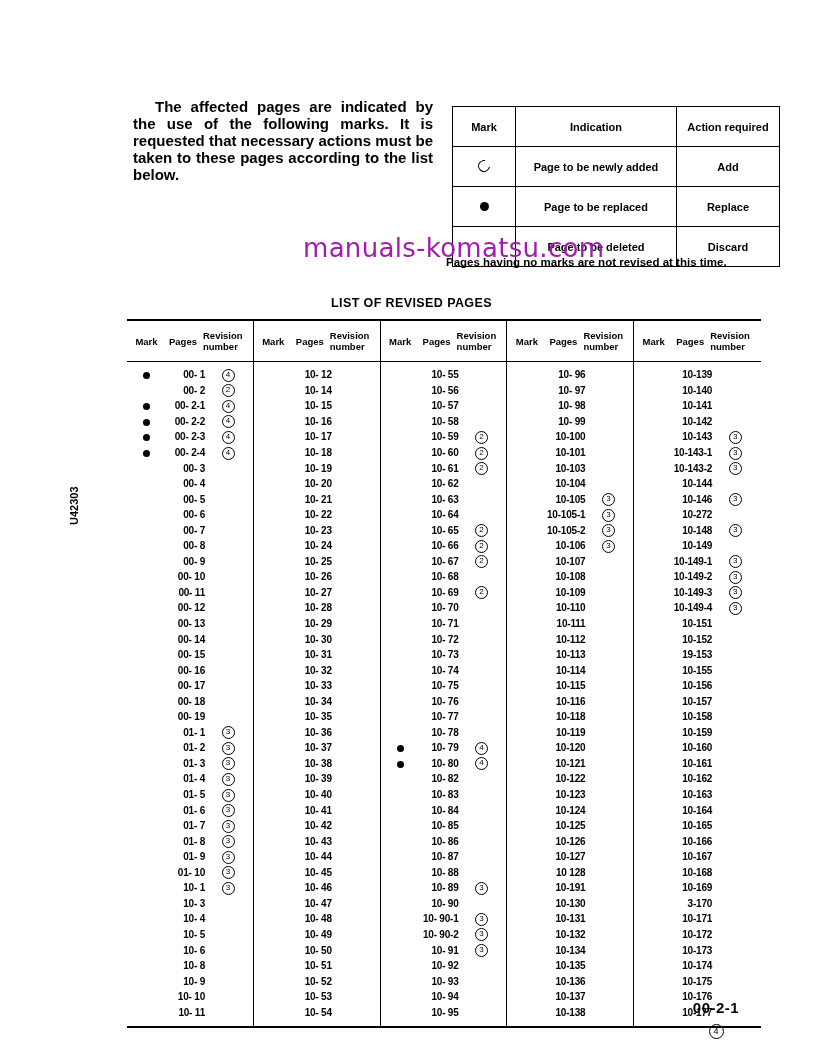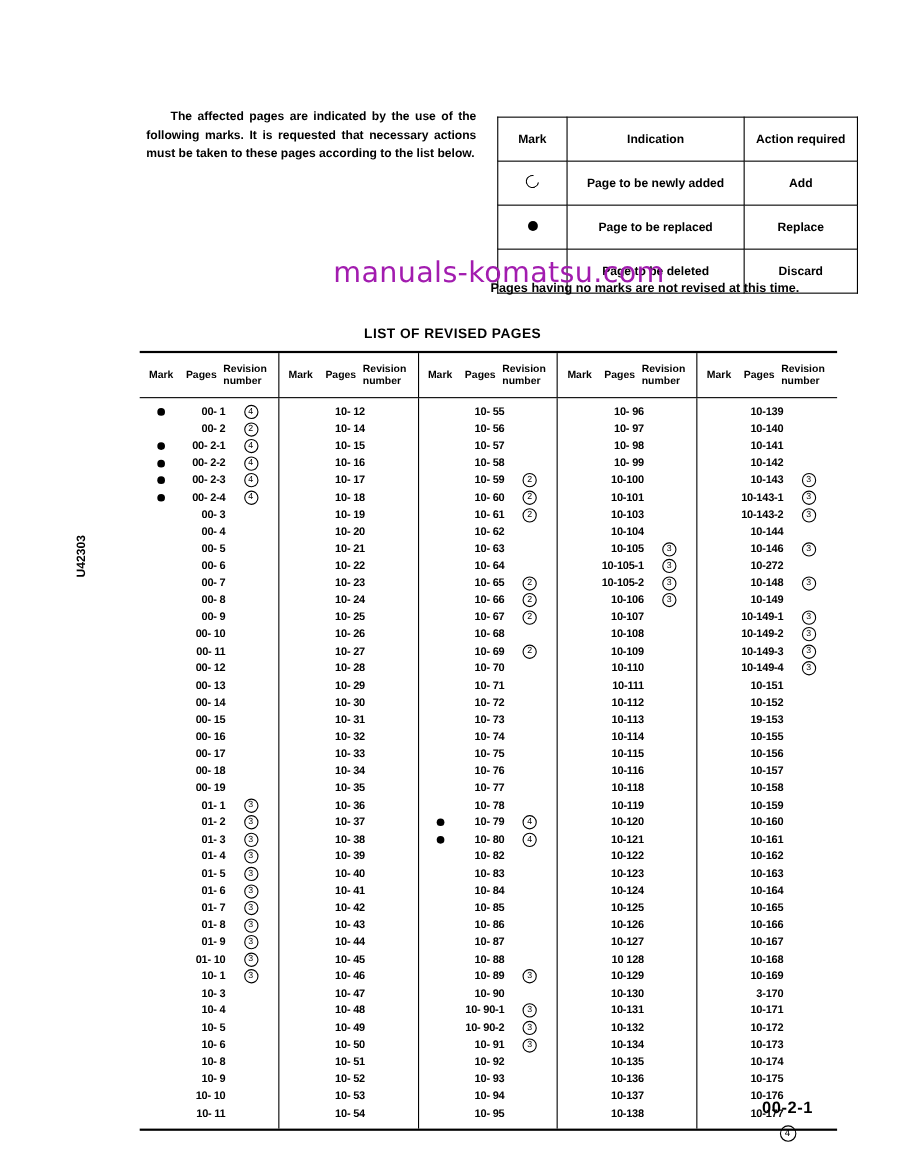--- a/index.html
+++ b/index.html
@@ -9,21 +9,21 @@
     font-family:"Liberation Sans", sans-serif;
     color:#000000;
     position:relative;
     overflow:hidden;
   }
   .page{position:absolute;inset:0;}
 
   
   .intro{
     position:absolute;left:133px;top:98px;width:300px;
-    font-size:11px;line-height:17px;font-weight:bold;
+    font-size:15px;line-height:17px;font-weight:bold;
     text-align:justify;
   }
   .intro .ind{display:inline-block;width:22px;}
 
   
   .legend{
     position:absolute;left:452px;top:106px;width:306px;
     border-collapse:collapse;
     table-layout:fixed;
   }
@@ -1020,21 +1020,21 @@
               <span class="r-pages">10-127</span>
               <span class="r-rev"></span>
             </div>
             <div class="row">
               <span class="r-mark"></span>
               <span class="r-pages">10 128</span>
               <span class="r-rev"></span>
             </div>
             <div class="row">
               <span class="r-mark"></span>
-              <span class="r-pages">10-129</span>
+              <span class="r-pages">10-191</span>
               <span class="r-rev"></span>
             </div>
             <div class="row">
               <span class="r-mark"></span>
               <span class="r-pages">10-130</span>
               <span class="r-rev"></span>
             </div>
             <div class="row">
               <span class="r-mark"></span>
               <span class="r-pages">10-131</span>

